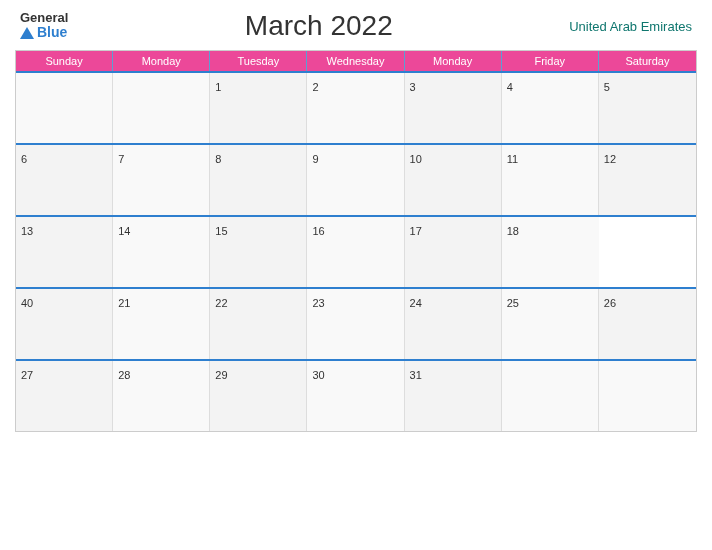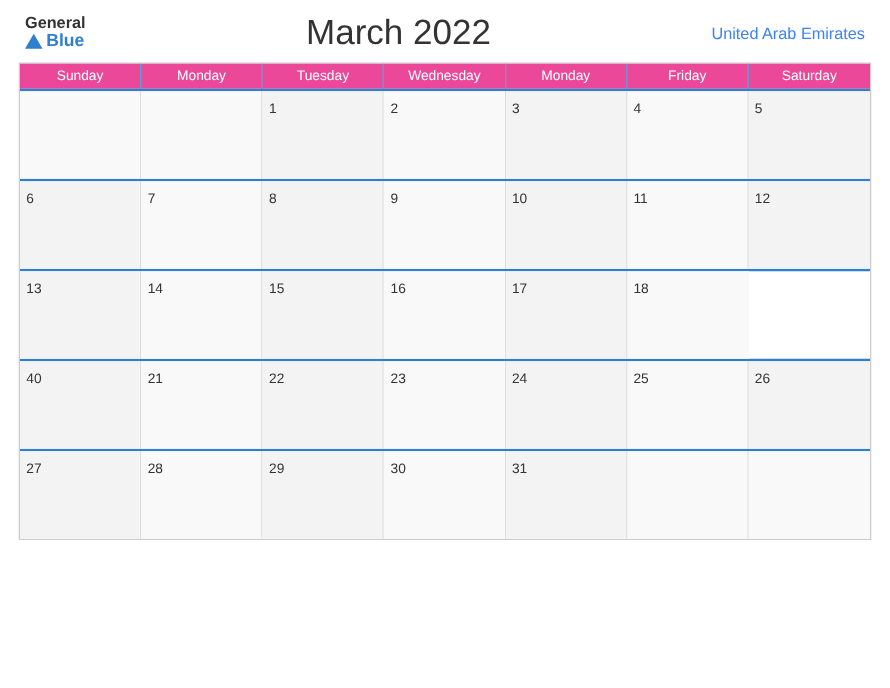--- a/index.html
+++ b/index.html
@@ -53,21 +53,21 @@
     }
     .title {
       font-size: 28px;
       font-weight: normal;
       color: #333;
       text-align: center;
       flex: 1;
     }
     .country {
       font-size: 13px;
-      color: #3b82f6;
+      color: #0f766e;
       text-align: right;
     }
     .calendar-grid {
       flex: 1;
       display: flex;
       flex-direction: column;
       border: 1px solid #ccc;
     }
     .day-headers {
       display: grid;

